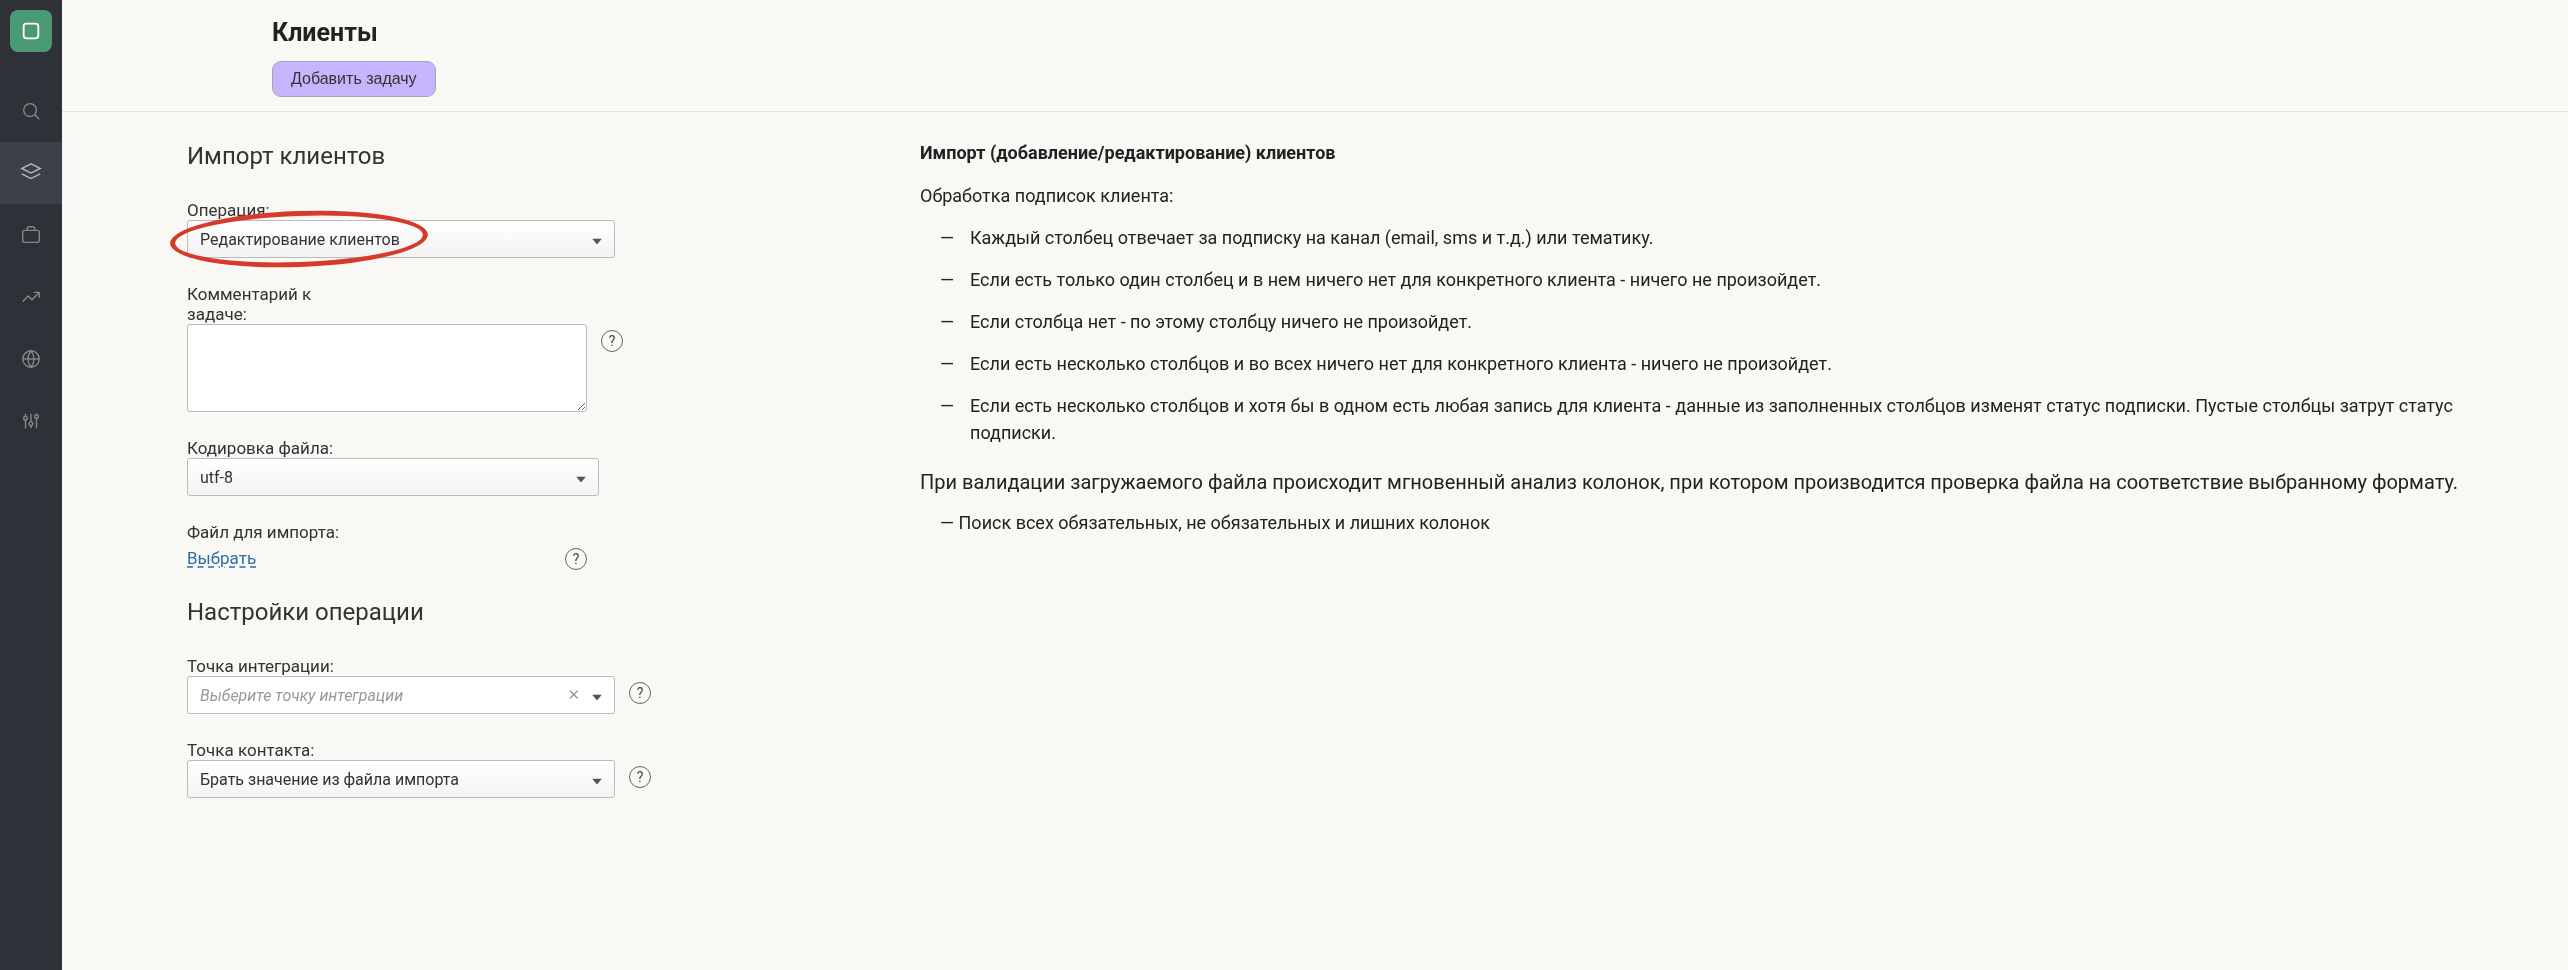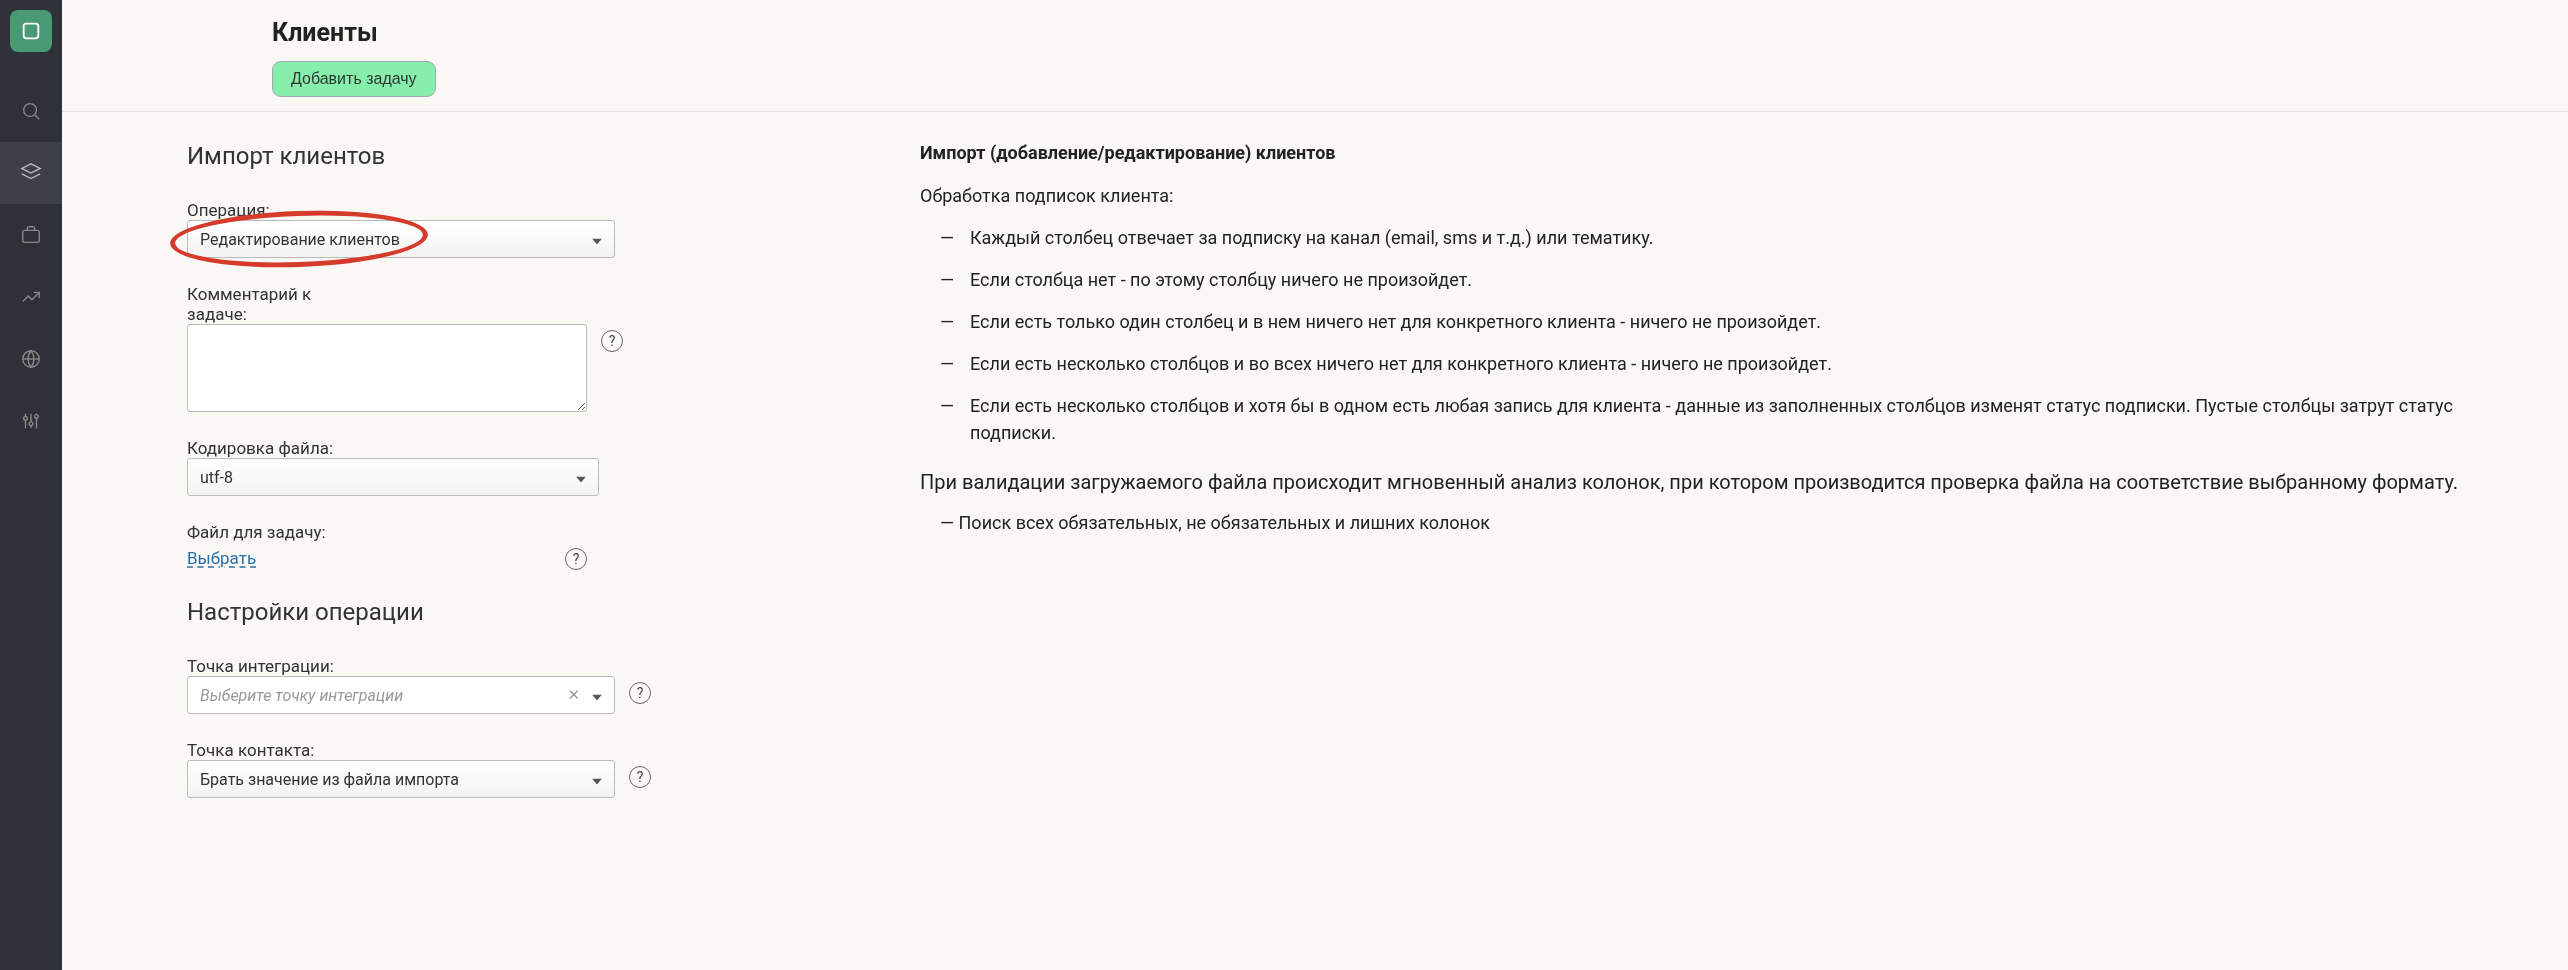--- a/index.html
+++ b/index.html
@@ -37,21 +37,21 @@
 
 .header {
   padding: 18px 0 0 0;
   border-bottom: 1px solid #e5e3dd;
   background: #f9f8f5;
 }
 .header-inner { padding-left: 210px; }
 .page-title { font-size: 25px; font-weight: 700; color: #222; margin-bottom: 14px; }
 .add-task-btn {
   display: inline-block;
-  background: #86efac;
+  background: #c4b5fd;
   border: 1px solid #a0a8b5;
   border-radius: 9px;
   padding: 8px 18px;
   font-size: 16px;
   color: #333;
   cursor: pointer;
   margin-bottom: 14px;
 }
 
 .content {
@@ -286,21 +286,21 @@
               <span class="caret">
                 <svg width="10" height="6" viewBox="0 0 10 6">
                     <path d="M0 0 L5 6 L10 0 Z" fill="#555"></path>
                   </svg>
               </span>
             </div>
           </div>
         </div>
 
         <div class="form-row">
-          <div class="form-label">Файл для задачу:</div>
+          <div class="form-label">Файл для импорта:</div>
           <div class="form-control-wrap" style="justify-content: space-between; width: 400px;">
             <span class="link-btn">Выбрать</span>
             <div style="flex:1"></div>
             <div class="help-badge" style="margin-left:auto;">?</div>
           </div>
         </div>
 
         <div class="section-title2">Настройки операции</div>
 
         <div class="form-row">
@@ -334,22 +334,22 @@
           </div>
         </div>
 
       </div>
 
       <div class="right-col">
         <div class="info-title">Импорт (добавление/редактирование) клиентов</div>
         <div class="info-sub">Обработка подписок клиента:</div>
         <ul class="info-list">
           <li>Каждый столбец отвечает за подписку на канал (email, sms и т.д.) или тематику.</li>
+          <li>Если есть только один столбец и в нем ничего нет для конкретного клиента - ничего не произойдет.</li>
           <li>Если столбца нет - по этому столбцу ничего не произойдет.</li>
-          <li>Если есть только один столбец и в нем ничего нет для конкретного клиента - ничего не произойдет.</li>
           <li>Если есть несколько столбцов и во всех ничего нет для конкретного клиента - ничего не произойдет.</li>
           <li>Если есть несколько столбцов и хотя бы в одном есть любая запись для клиента - данные из заполненных столбцов изменят статус подписки. Пустые столбцы затрут статус подписки.</li>
         </ul>
         <div class="info-para">При валидации загружаемого файла происходит мгновенный анализ колонок, при котором производится проверка файла на соответствие выбранному формату.</div>
         <div class="info-dash-line">—  Поиск всех обязательных, не обязательных и лишних колонок</div>
       </div>
     </div>
   </div>
 </div>
 

